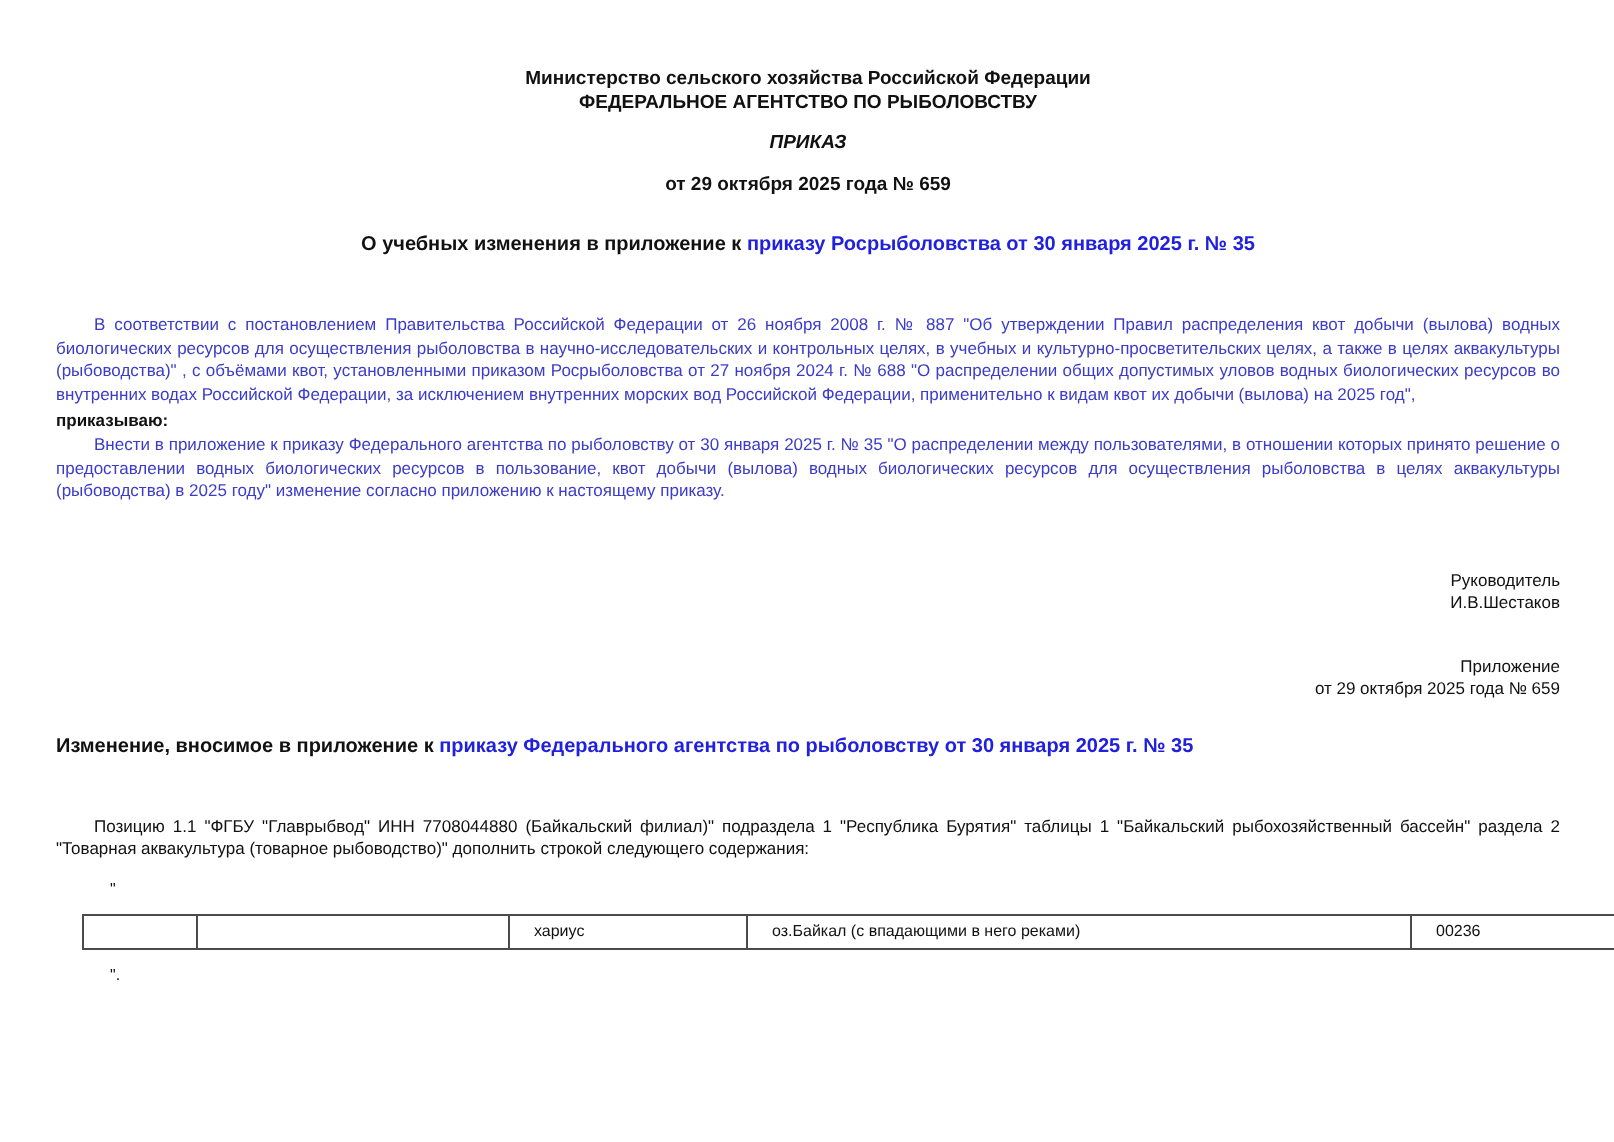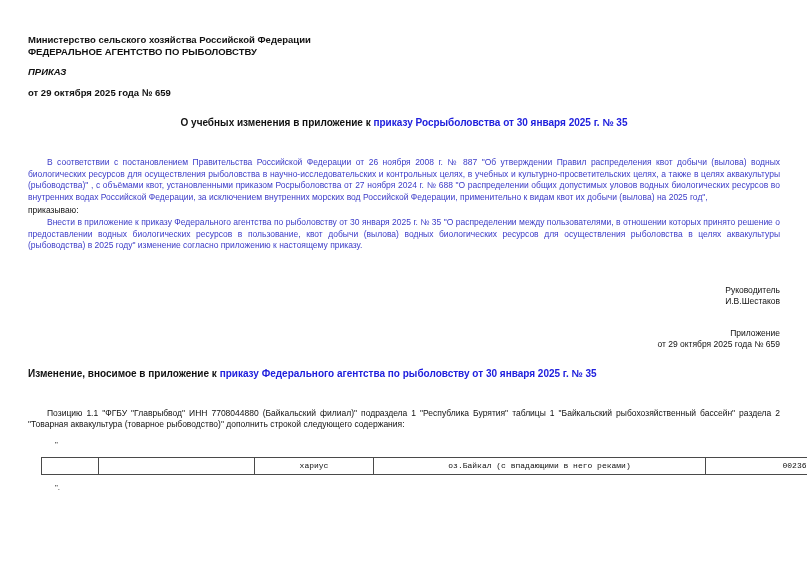--- a/index.html
+++ b/index.html
@@ -12,20 +12,21 @@
   .page {
     position: relative;
     width: 807px;
     height: 571px;
     background: #ffffff;
     overflow: hidden;
     box-sizing: border-box;
     padding: 34px 27px 0 28px;
   }
   .center-bold {
+    text-align: center;
     font-weight: bold;
     font-size: 9.5px;
     line-height: 12px;
     color: var(--text-black, #000);
   }
   .doc-type   { margin-top: 8px; font-style: italic; }
   .doc-number { margin-top: 9px; }
   .subject {
     margin-top: 17px;
     text-align: center;
@@ -45,20 +46,21 @@
     text-align: justify;
     text-indent: 19px;
   }
   .blue-text { color: var(--body-blue, #3c3cc8); }
   .preamble  { margin-top: 28px; }
   .enacting-word {
     margin-top: 2px;
     font-size: 8.5px;
     line-height: 11.6px;
     color: var(--text-black, #000);
+    font-weight: bold;
   }
   .order-para { margin-top: 0; }
   .right-block {
     text-align: right;
     font-size: 8.5px;
     line-height: 11.5px;
     color: var(--text-black, #000);
   }
   .signature-block { margin-top: 33px; }
   .annex-ref-block { margin-top: 20px; }
@@ -89,27 +91,26 @@
     margin-top: 8px;
     margin-left: 13px;
     width: 727px;
     border-collapse: collapse;
     table-layout: fixed;
   }
   .amendment-table td {
     border: 1px solid #4a4a4a;
     height: 14px;
     font-size: 8px;
-    text-align: center;
+    text-align: left;
     vertical-align: middle;
     padding: 1px 12px;
     overflow: hidden;
     white-space: nowrap;
     color: var(--text-black, #000);
-    font-family: Liberation Mono, monospace;
   }
   .col-num     { width: 32px;  }
   .col-user    { width: 131px; }
   .col-species { width: 94px;  }
   .col-water   { width: 307px; }
   .col-quota   { width: 153px; }
 </style>
 </head>
 <body>
 

